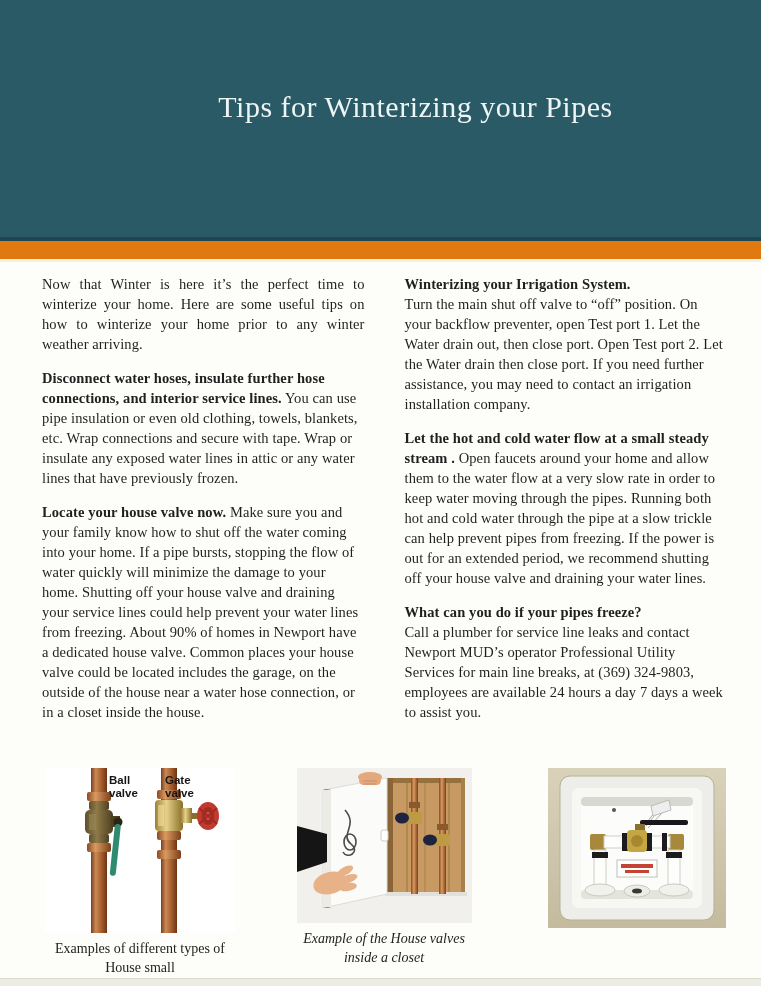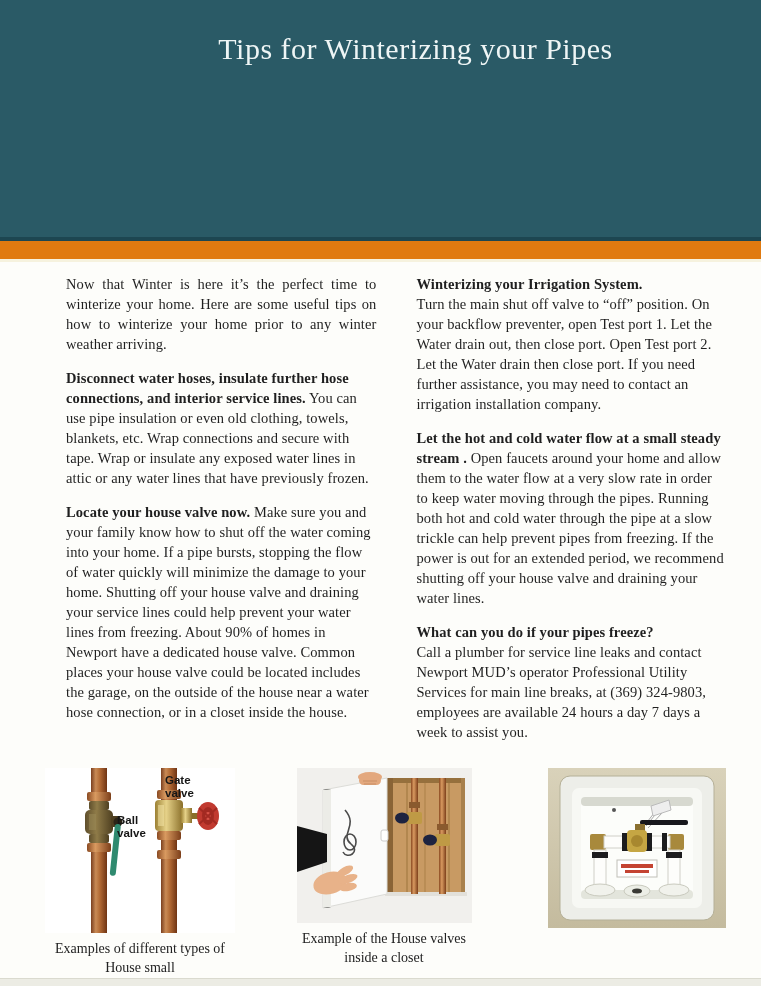--- a/index.html
+++ b/index.html
@@ -19,36 +19,36 @@
     background:var(--page-background);
     overflow:hidden;
     font-family:"Liberation Serif", serif;
     color:var(--body-text);
   }
   .hero{
     height:237px;
     background:var(--header-teal);
   }
   .title{
-    padding-top:32px;
+    padding-top:90px;
     padding-left:70px;
     text-align:center;
     font-family:"Liberation Serif", serif;
     font-weight:400;
     font-size:30px;
     letter-spacing:0.5px;
     color:#eef5f5;
   }
   .rule{width:100%;}
   .rule-dark{height:4px;background:var(--divider-dark-teal);}
   .rule-orange{height:18px;background:var(--accent-orange);}
   .rule-cream{height:3px;background:var(--divider-cream);}
   .content{
     display:flex;
-    padding:12px 36px 0 66px;
+    padding:12px 36px 0 42px;
     height:500px;
   }
   .col{width:324px;}
   .col-left{margin-right:40px;}
   .col-right{width:322px;}
   .col p{
     font-size:14.5px;
     line-height:20px;
     margin:0 0 14px 0;
     letter-spacing:0.1px;
@@ -56,37 +56,37 @@
   .col p.justify{text-align:justify;}
   .col b{font-weight:700;font-family:Liberation Serif, serif;}
   .col b.block{display:block;}
   .figures{
     display:flex;
     align-items:flex-start;
     margin-top:6px;
   }
   .fig{margin:0;}
   .fig-1{margin-left:42px;width:196px;}
-  .fig-2{margin-left:56px;width:180px;}
+  .fig-2{margin-left:56px;width:180px;font-style:italic;}
   .fig-3{margin-left:70px;width:186px;}
   .photo{position:relative;margin:0 auto;}
   .fig-1 .photo{width:190px;height:165px;}
   .fig-2 .photo{width:175px;height:155px;}
   .fig-3 .photo{width:178px;height:160px;}
   .photo svg{display:block;}
   .valve-label{
     position:absolute;
     width:40px;
     font-family:"Liberation Sans", sans-serif;
     font-weight:700;
     font-size:11.5px;
     line-height:13px;
     color:#161616;
   }
-  .label-ball{left:72px;top:6px;margin-top:40px;}
+  .label-ball{left:64px;top:6px;}
   .label-gate{left:120px;top:6px;}
   figcaption{
     margin-top:6px;
     text-align:center;
     font-size:14px;
     line-height:19px;
     color:#222222;
   }
   .footer-strip{
     position:absolute;

